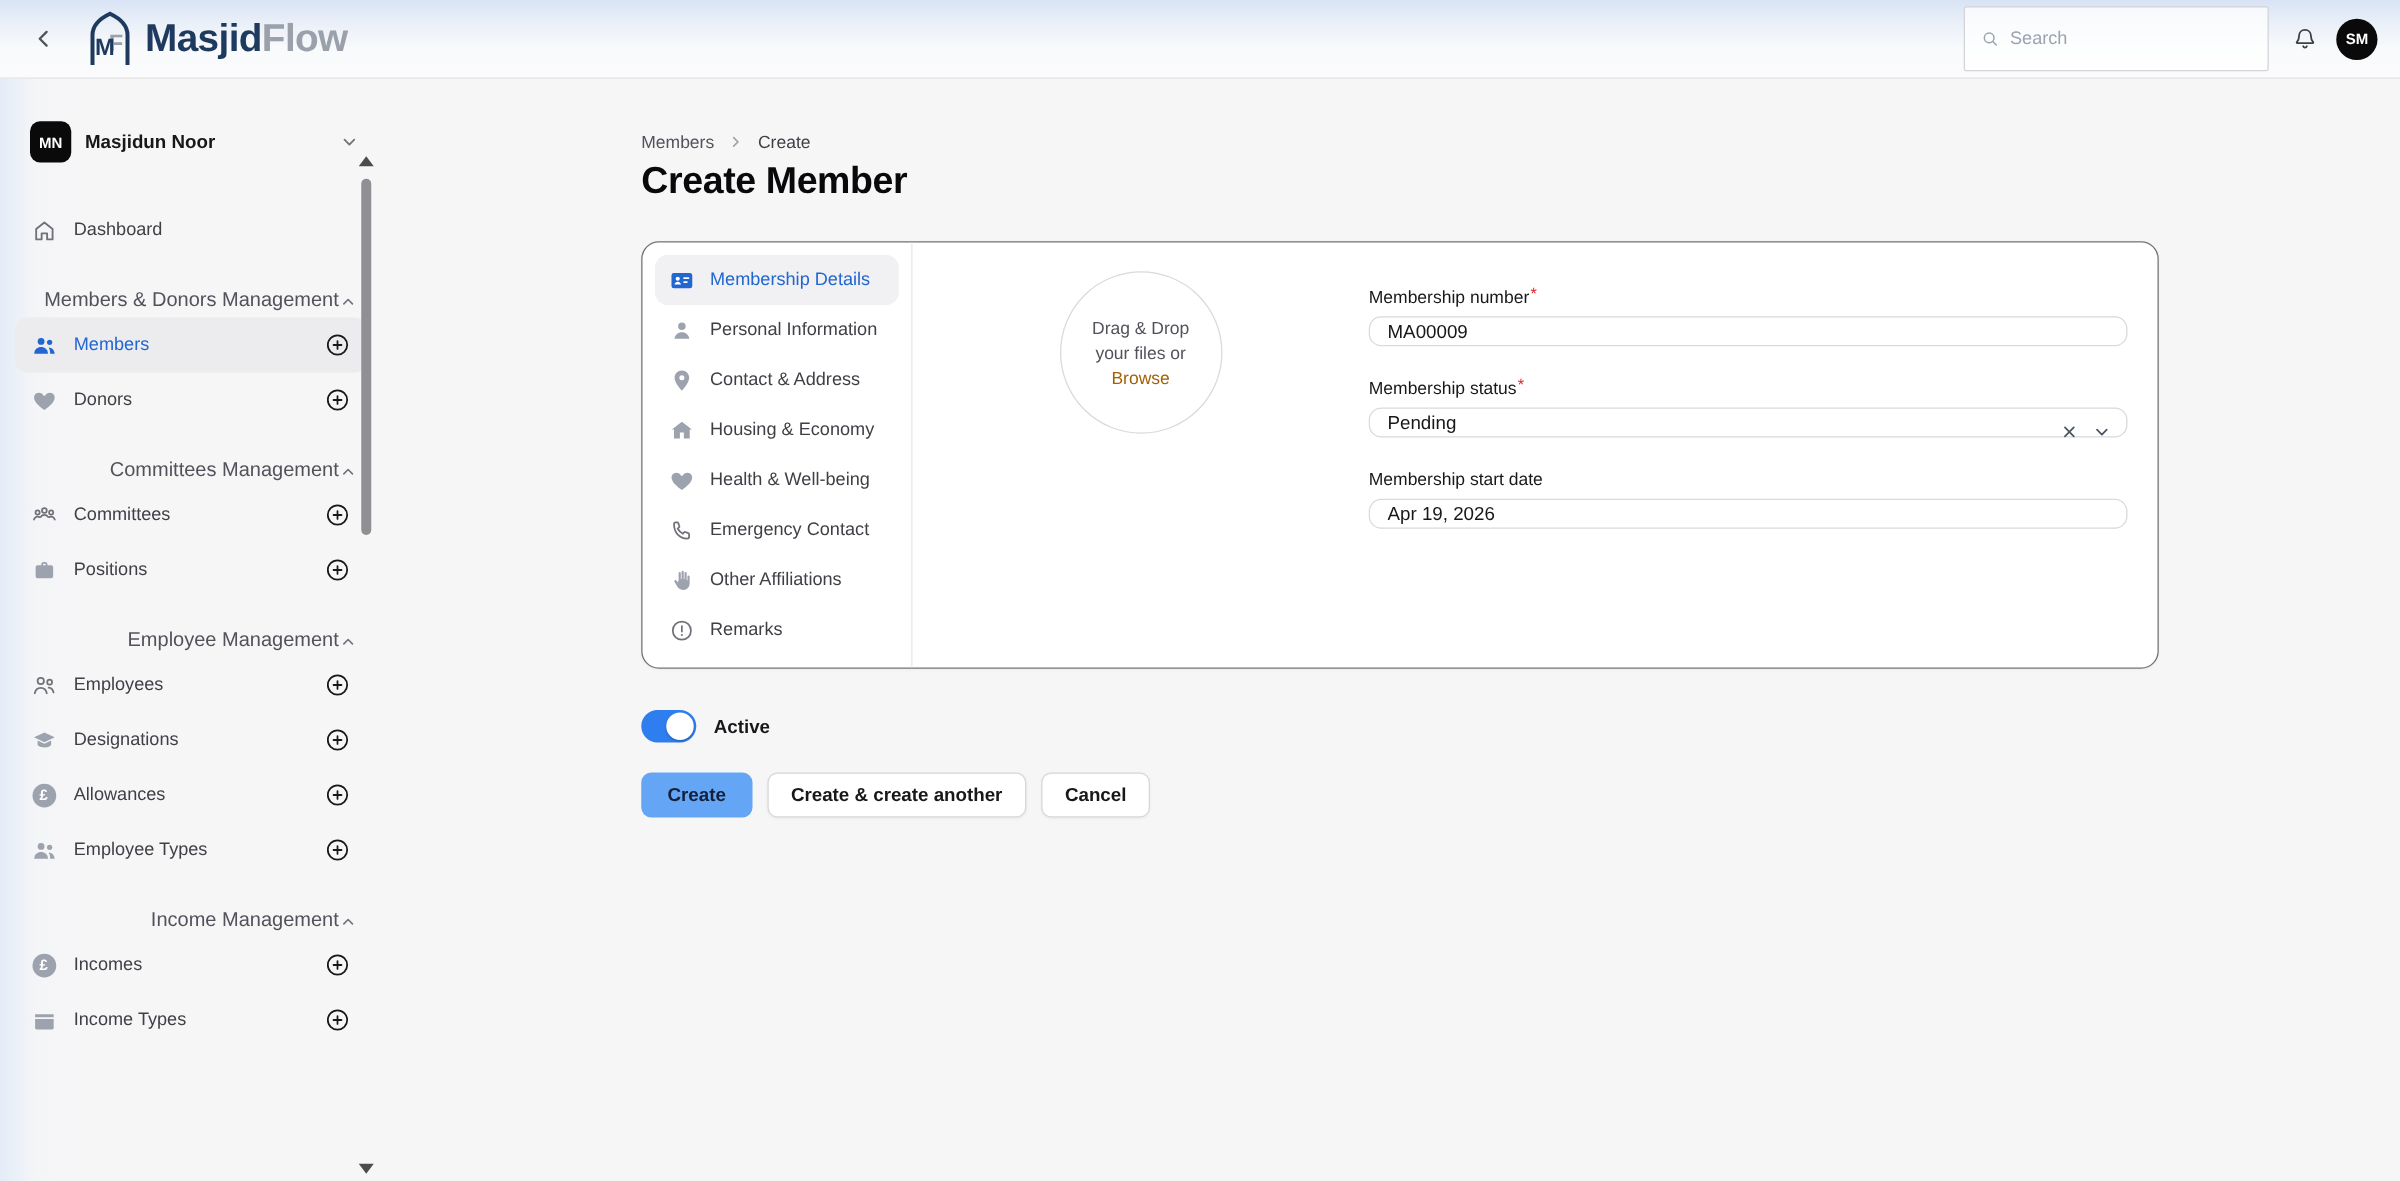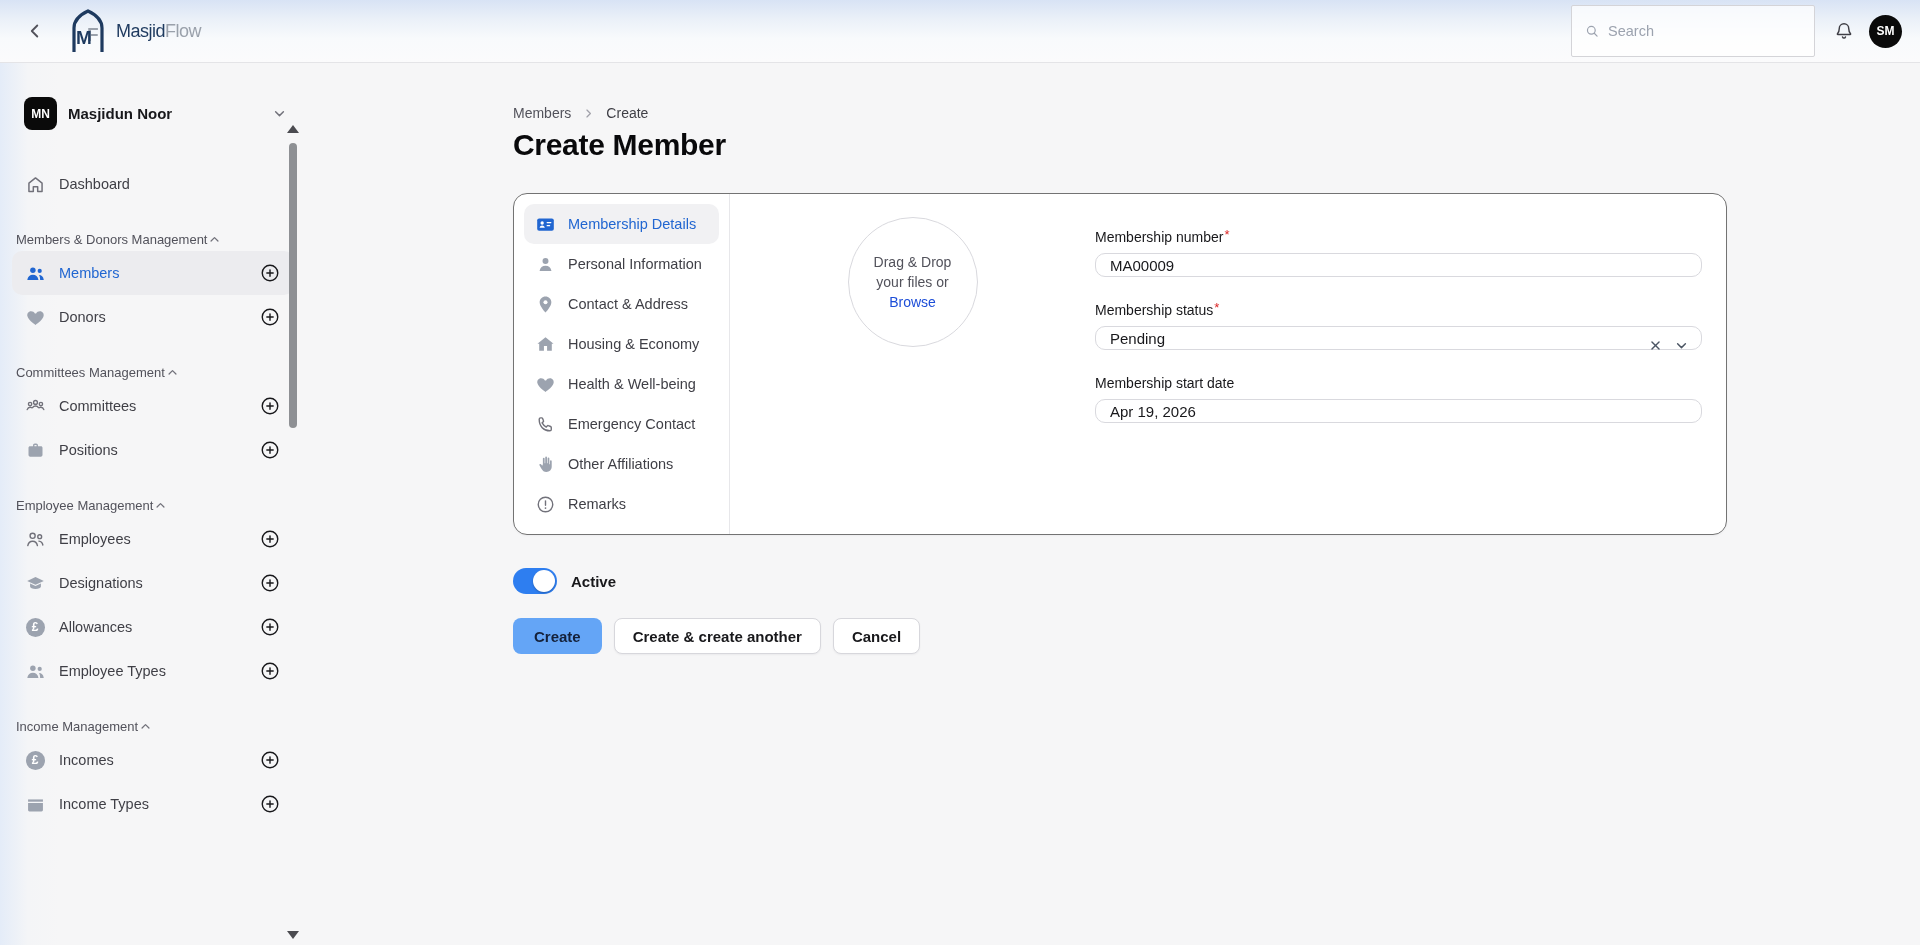--- a/index.html
+++ b/index.html
@@ -13,21 +13,21 @@
   .topbar {
     height:63px; width:100%;
     display:flex; align-items:center;
     padding:0 18px 0 20px;
     background:linear-gradient(180deg,#d8e3f5 0%,#eaf0f8 30%,#f8fafc 62%,#fbfbfc 100%);
     border-bottom:1px solid #e4e4e7;
     position:relative; z-index:5;
   }
   .back-btn { background:none;border:none;cursor:pointer; color:#52525b; display:flex;align-items:center; padding:4px; }
   .logo { display:flex; align-items:center; gap:6px; margin-left:16px; }
-  .logo-word { font-size:18px; font-weight:normal; letter-spacing:-0.5px; }
+  .logo-word { font-size:31px; font-weight:bold; letter-spacing:-0.5px; }
   .logo-word .lp { color:#1e3a5f; }
   .logo-word .ls { color:#9aa1ab; }
   .top-spacer { flex:1; }
   .search-box {
     width:244px; height:52px; border:1px solid #d4d4d8; border-radius:2px;
     background:rgba(255,255,255,.75);
     display:flex; align-items:center; gap:8px; padding:0 12px; color:#9ca3af;
   }
   .search-box input {
     border:none; outline:none; background:transparent; width:100%;
@@ -49,23 +49,23 @@
   }
   .org-row { display:flex; align-items:center; gap:11px; margin:16px 18px 0 24px; cursor:pointer; }
   .org-avatar {
     width:33px;height:33px;border-radius:8px;background:#0a0a0a;color:#fff;
     font-size:12px;font-weight:bold;display:flex;align-items:center;justify-content:center;
   }
   .org-name { font-size:15px; font-weight:600; color:#18181b; flex:1; }
   .org-row .chev { color:#71717a; }
   .nav { margin-top:32px; }
   .section-header {
-    display:flex; align-items:center; justify-content:flex-start;
+    display:flex; align-items:center; justify-content:flex-end;
     margin:26px 20px 4px 16px; cursor:pointer;
-    font-size:13px; color:#52525b;
+    font-size:16px; color:#52525b;
   }
   .section-header .chev { color:#71717a; }
   .nav-item {
     display:flex; align-items:center; gap:13px;
     height:44px; margin:0 12px; padding:0 12px 0 12px;
     border-radius:10px; cursor:pointer; text-decoration:none;
   }
   .nav-item .nav-ic { width:22px; display:flex; justify-content:center; color:#9ca3af; }
   .nav-item .nav-ic.stroke { color:#71717a; }
   .nav-item .nav-label { flex:1; font-size:14.5px; color:#3f3f46; }
@@ -108,21 +108,21 @@
   .tab .tab-label { font-size:14.5px; color:#3f3f46; white-space:nowrap; }
   .tab.active { background:#f1f1f3; }
   .tab.active .tab-label { color:#2166d1; font-weight:500; }
   .vdivider { width:1px; background:#e7e7ea; }
   .upload-col { width:365px; flex:0 0 365px; display:flex; justify-content:center; padding-top:23px; }
   .upload-circle {
     width:130px;height:130px;border-radius:50%;border:1px solid #d9d9de; background:#fff;
     display:flex; flex-direction:column; align-items:center; justify-content:center;
     font-size:14px; color:#52525b; line-height:20px; cursor:pointer; text-align:center;
   }
-  .upload-circle .browse { color:#1d4ed8; font-weight:500; cursor:pointer; }
+  .upload-circle .browse { color:#a16207; font-weight:500; cursor:pointer; }
   .fields-col { flex:1; padding:35px 24px 0 0; }
   .field { margin-bottom:25px; }
   .field-label { font-size:14px; font-weight:500; color:#18181b; display:flex; }
   .req { color:#dc2626; font-size:13px; margin-left:1px; transform:translateY(-2px); }
   .input-wrap { position:relative; margin-top:8px; }
   .text-input {
     width:100%; height:24px; border:1px solid #d9d9de; border-radius:10px;
     padding:0 14px; font-size:15px; color:#18181b; background:#fff; outline:none;
     font-family:"Liberation Sans",sans-serif;
   }

